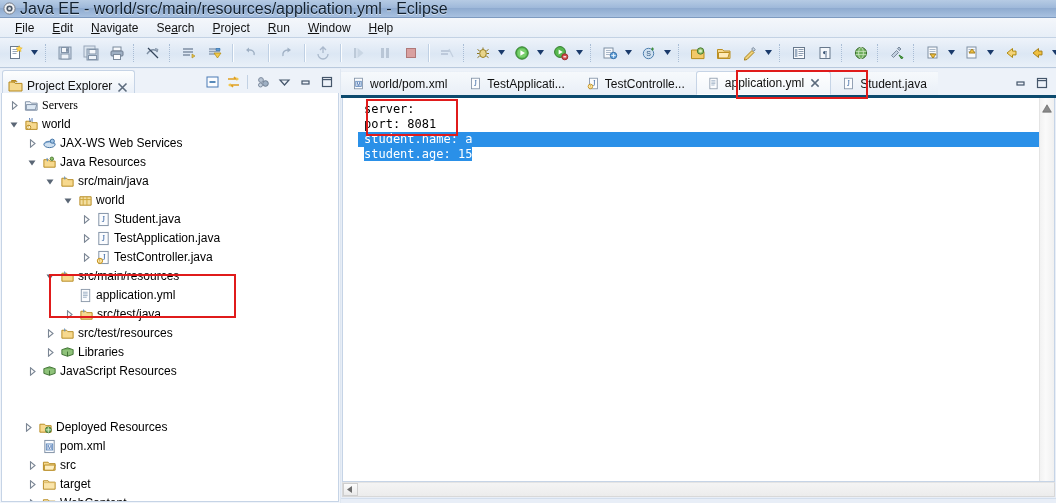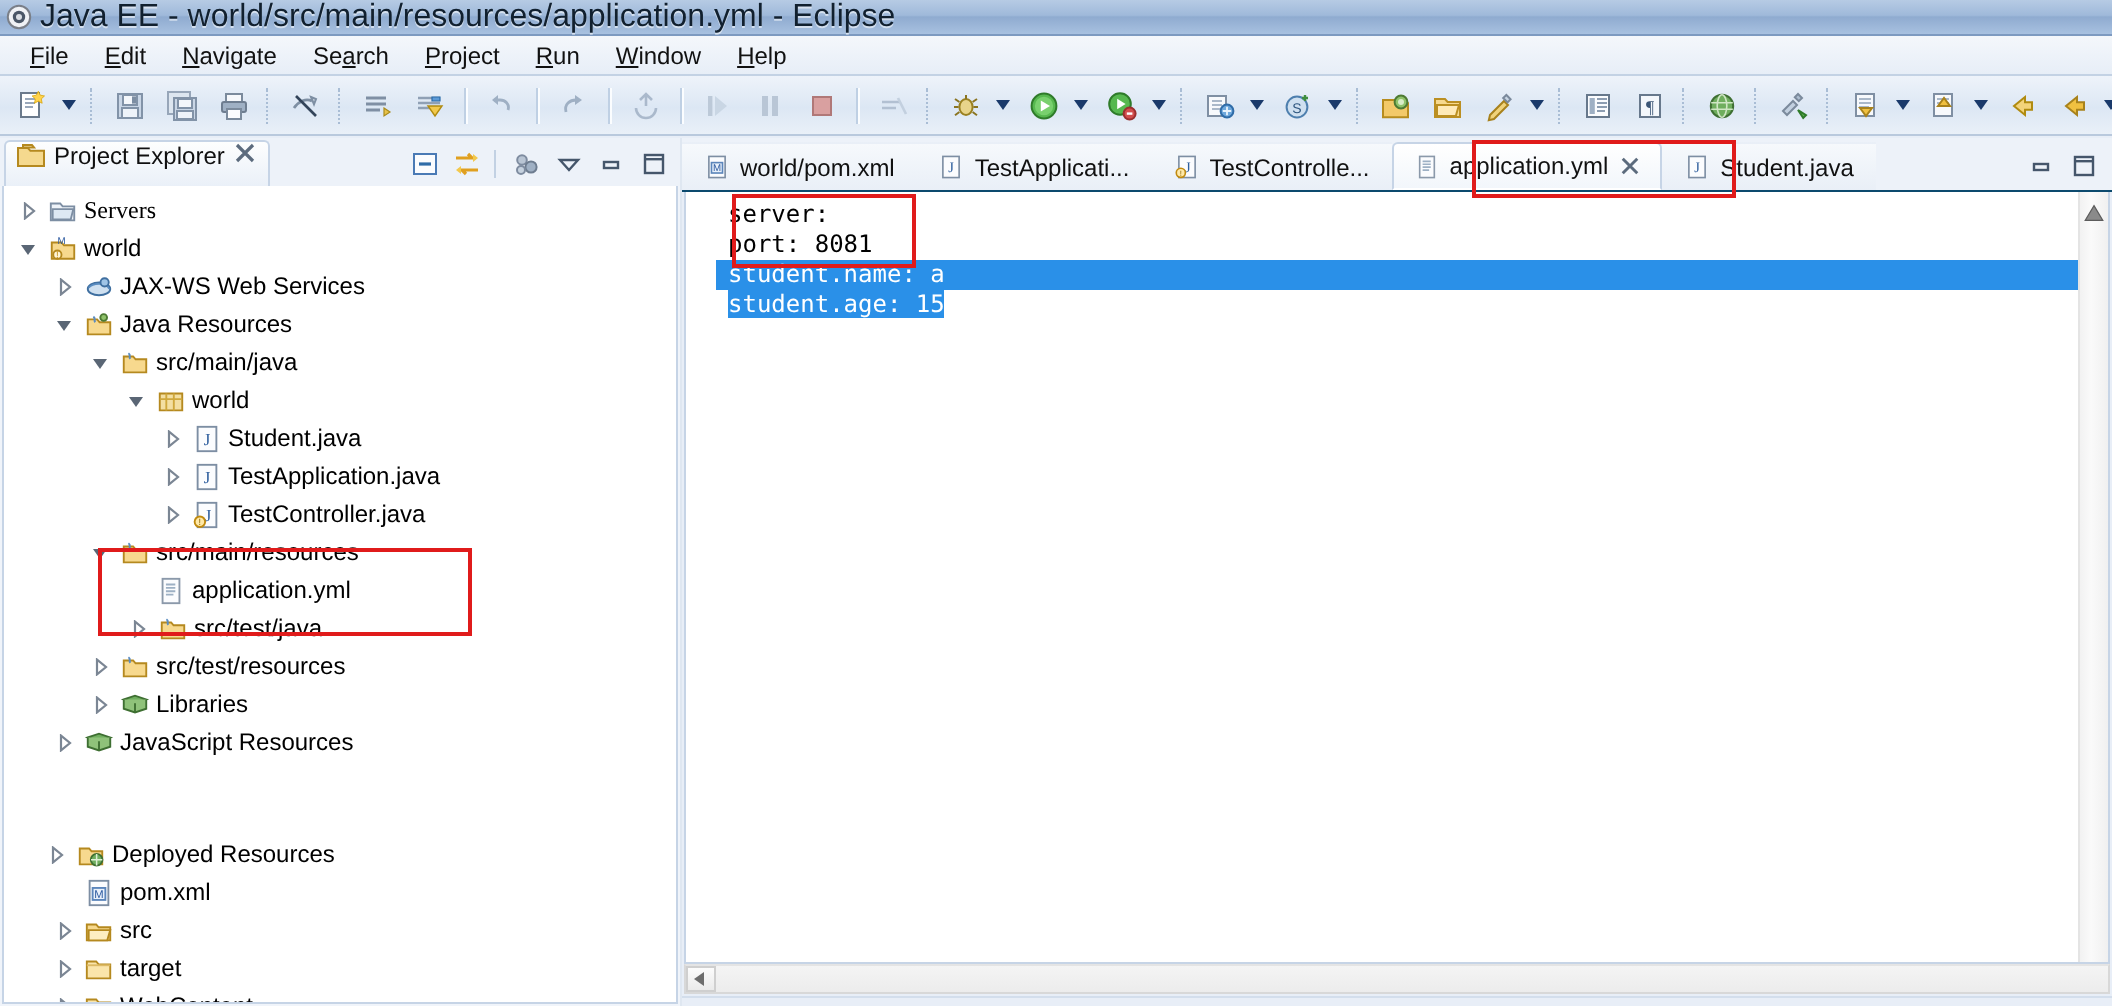--- a/index.html
+++ b/index.html
@@ -83,21 +83,21 @@
     background:#e8eef7;
     border-left:1px solid #dfe7f1;
   }
 
   
   .view-tabrow{
     height:25px;display:flex;align-items:flex-end;
     background:#edf2f9;position:relative;
   }
   .view-tab{
-    height:23px;display:flex;align-items:flex-start;
+    height:23px;display:flex;align-items:flex-end;
     padding:0 6px 0 5px;margin-left:2px;
     background:linear-gradient(to bottom,#fdfefe,#eaf0f8);
     border:1px solid #c6d4e6;border-bottom:none;
     border-radius:3px 3px 0 0;
     box-sizing:border-box;
   }
   .view-tab .vt-icon{margin-right:4px;display:flex;align-items:center;}
   .view-tab .vt-label{font-size:12px;color:#101010;white-space:nowrap;}
   .view-tab .vt-close{margin-left:5px;display:flex;align-items:center;}
   .view-tools{
@@ -134,21 +134,21 @@
   }
   .tlabel{font-size:12px;color:#000;line-height:19px;}
 
   
   .redbox{position:absolute;border:2px solid #e01b1b;pointer-events:none;z-index:40;}
 
   
   .ed-tabrow{
     height:26px;display:flex;align-items:flex-end;
     background:#edf2f9;position:relative;
-    border-bottom:1px solid #0c4a6e;
+    border-bottom:3px solid #0c4a6e;
   }
   .ed-tab{
     height:24px;display:flex;align-items:center;
     padding:0 10px;box-sizing:border-box;
     background:linear-gradient(to bottom,#f6f9fc,#e9eff7);
     border:1px solid transparent;border-bottom:none;
     font-size:12px;color:#111;white-space:nowrap;
   }
   .ed-tab .et-icon{margin-right:5px;display:flex;align-items:center;}
   .ed-tab.active{

